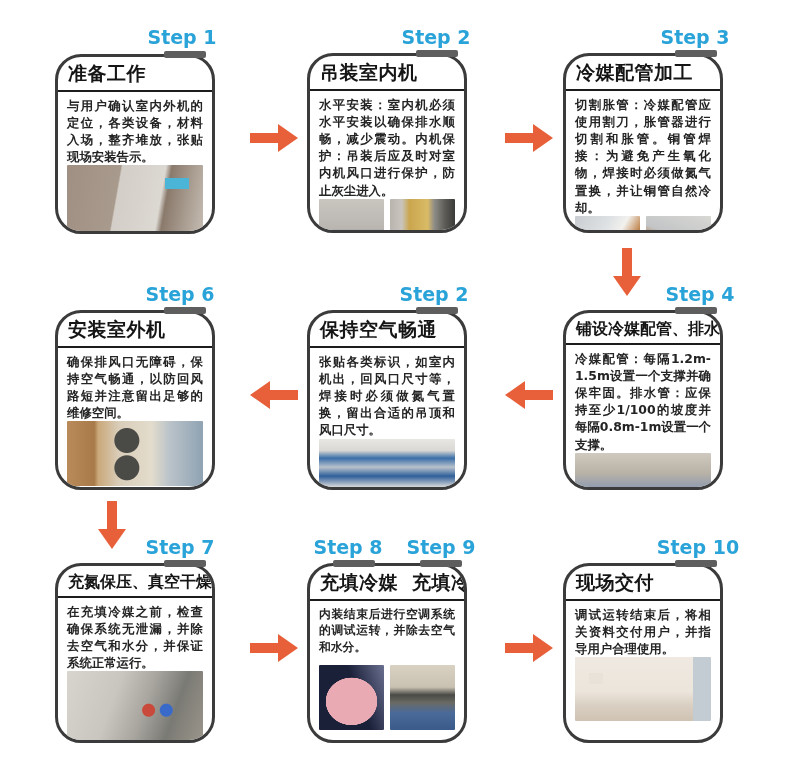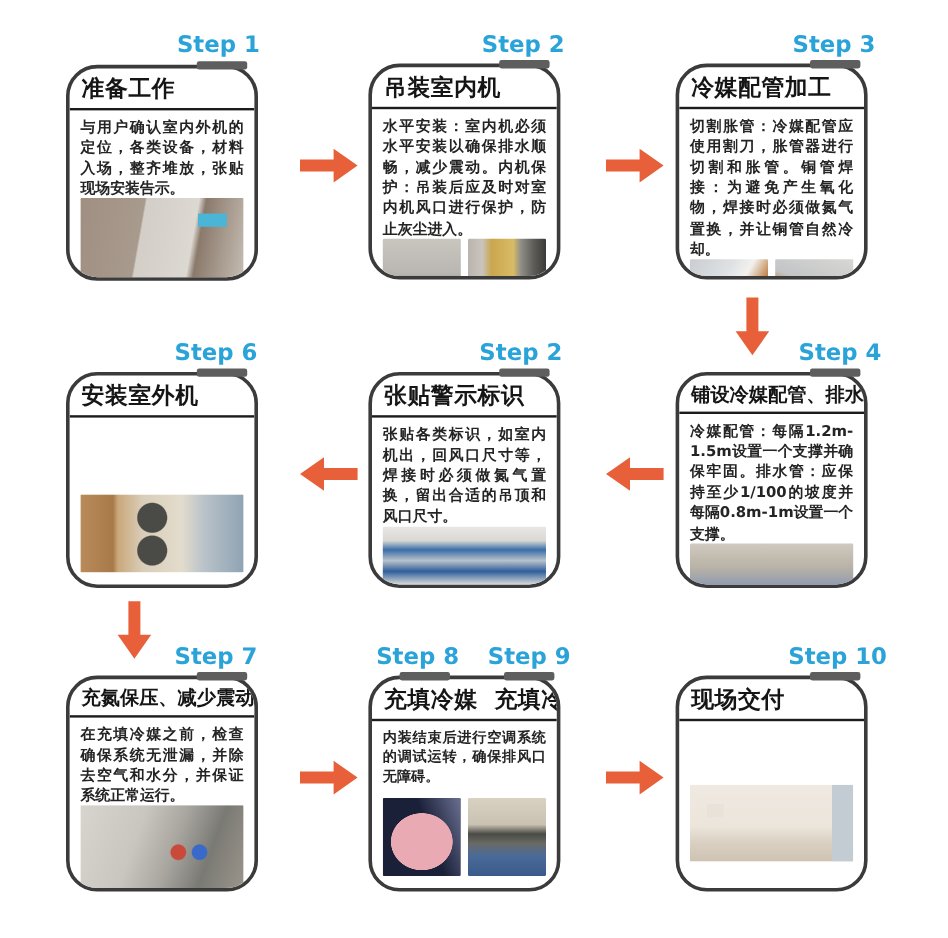--- a/index.html
+++ b/index.html
@@ -129,58 +129,60 @@
 
   <div class="box" style="left:563px;top:310px">
     <div class="box-title t-sm">铺设冷媒配管、排水管</div>
     <div class="box-body">冷媒配管：每隔1.2m-1.5m设置一个支撑并确保牢固。排水管：应保持至少1/100的坡度并每隔0.8m-1m设置一个支撑。</div>
     <div class="photo-row">
         <div class="photo ph-pipe"></div>
       </div>
   </div>
 
   <div class="box" style="left:307px;top:310px">
-    <div class="box-title">张贴警示标识</div>
+    <div class="box-title">保持空气畅通</div>
     <div class="box-body">张贴各类标识，如室内机出，回风口尺寸等，焊接时必须做氮气置换，留出合适的吊顶和风口尺寸。</div>
     <div class="photo-row">
         <div class="photo ph-sign"></div>
       </div>
   </div>
 
   <div class="box" style="left:55px;top:310px">
     <div class="box-title">安装室外机</div>
+    <div class="box-body">确保排风口无障碍，保持空气畅通，以防回风路短并注意留出足够的维修空间。</div>
     <div class="photo-row">
         <div class="photo ph-outdoor"></div>
       </div>
   </div>
 
   <div class="box" style="left:55px;top:563px">
-    <div class="box-title t-sm">充氮保压、减少震动</div>
+    <div class="box-title t-sm">充氮保压、真空干燥</div>
     <div class="box-body">在充填冷媒之前，检查确保系统无泄漏，并除去空气和水分，并保证系统正常运行。</div>
     <div class="photo-row">
         <div class="photo ph-gauge"></div>
       </div>
   </div>
 
   <div class="box" style="left:307px;top:563px">
     <div class="box-title dual">
       <span>充填冷媒</span>
       <span>充填冷媒</span>
     </div>
     <div class="box-body cols">
-      <span>内装结束后进行空调系统的调试运转，确保排风口无障碍。</span>
+      <span>内装结束后进行空调系统的调试运转，并除去空气和水分。</span>
     </div>
     <div class="photo-row">
       <div class="photo ph-tank"></div>
       <div class="photo ph-test"></div>
     </div>
   </div>
 
   <div class="box b10" style="left:563px;top:563px">
     <div class="box-title">现场交付</div>
+    <div class="box-body">调试运转结束后，将相关资料交付用户，并指导用户合理使用。</div>
     <div class="photo-row">
         <div class="photo ph-room"></div>
       </div>
   </div>
 
   <div class="arrow" style="left:248px;top:118px">
     <svg width="52" height="40" viewBox="0 0 52 40">
         <path fill="currentColor" d="M2 15 H30 V6 L50 20 L30 34 V25 H2 Z"></path>
       </svg>
   </div>

